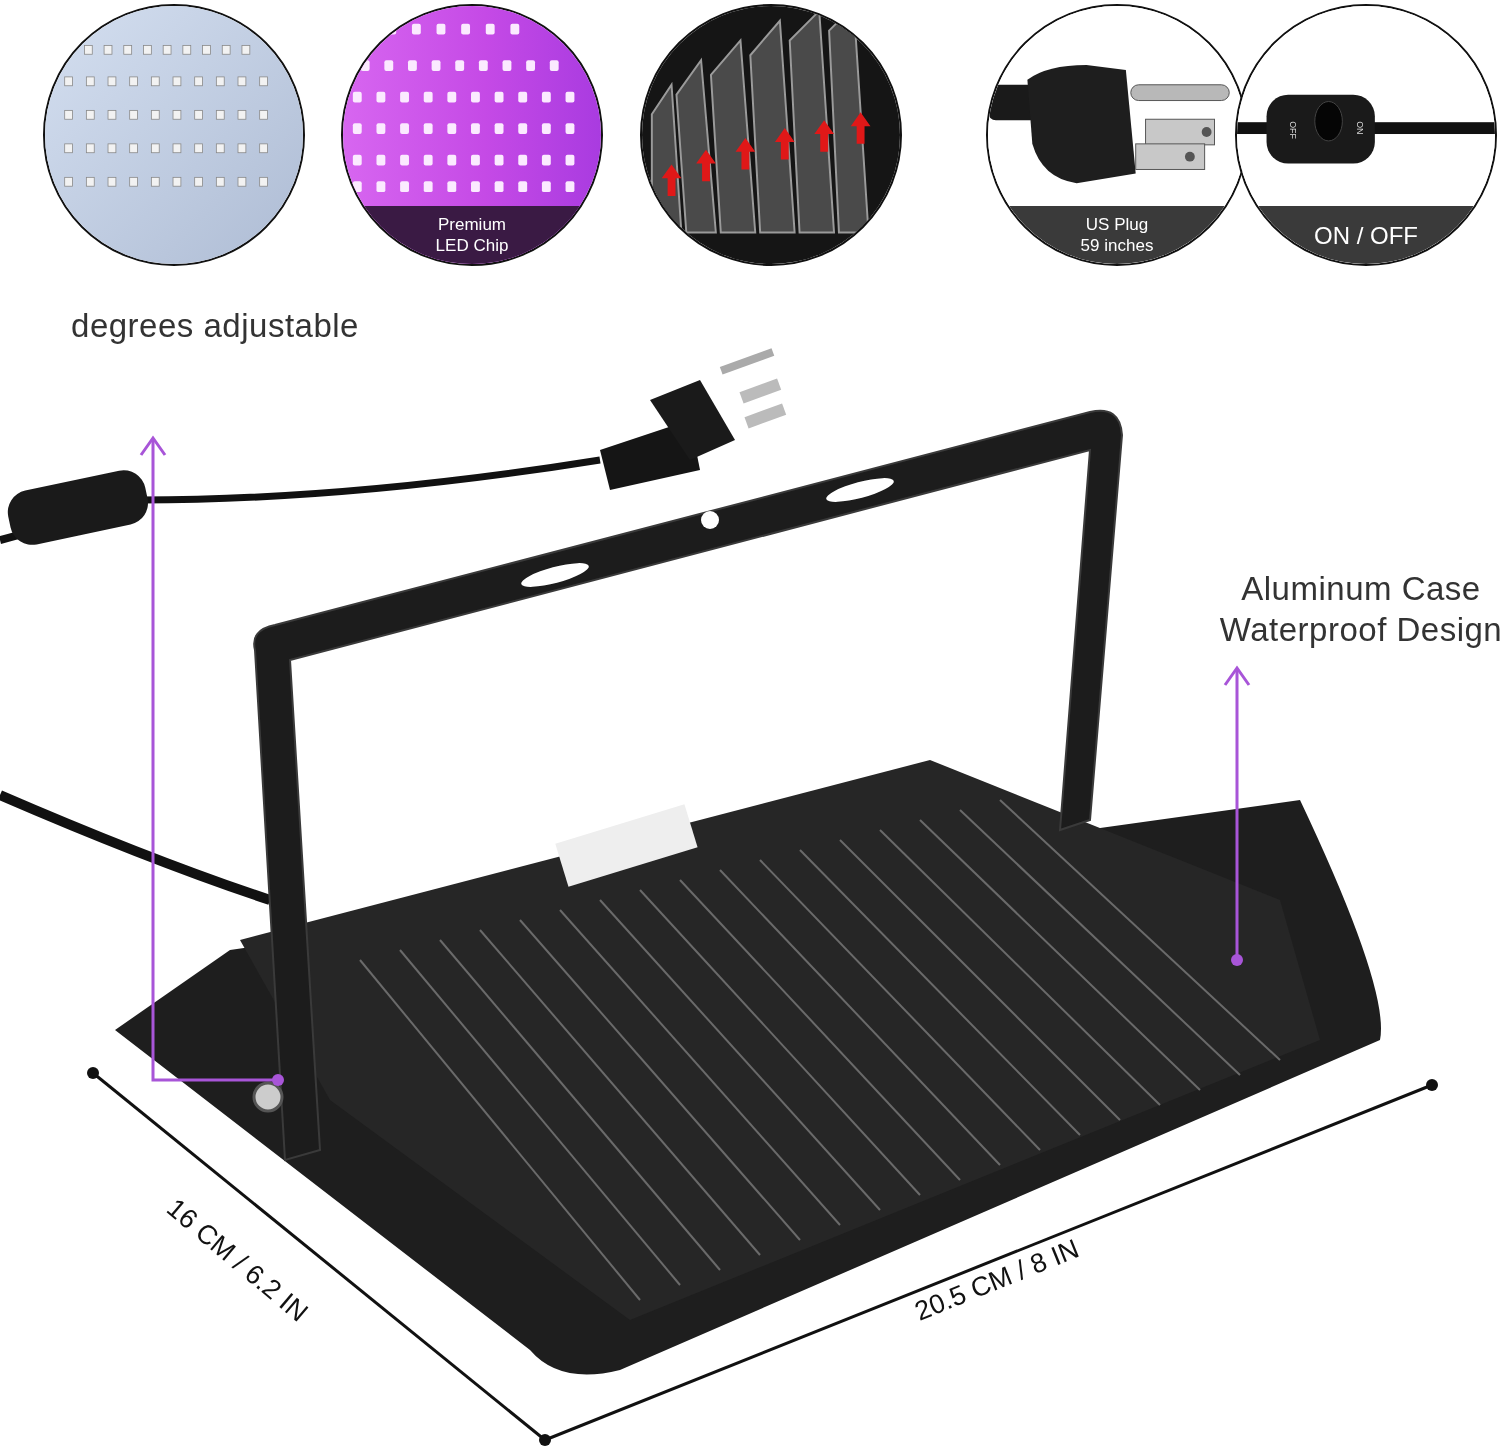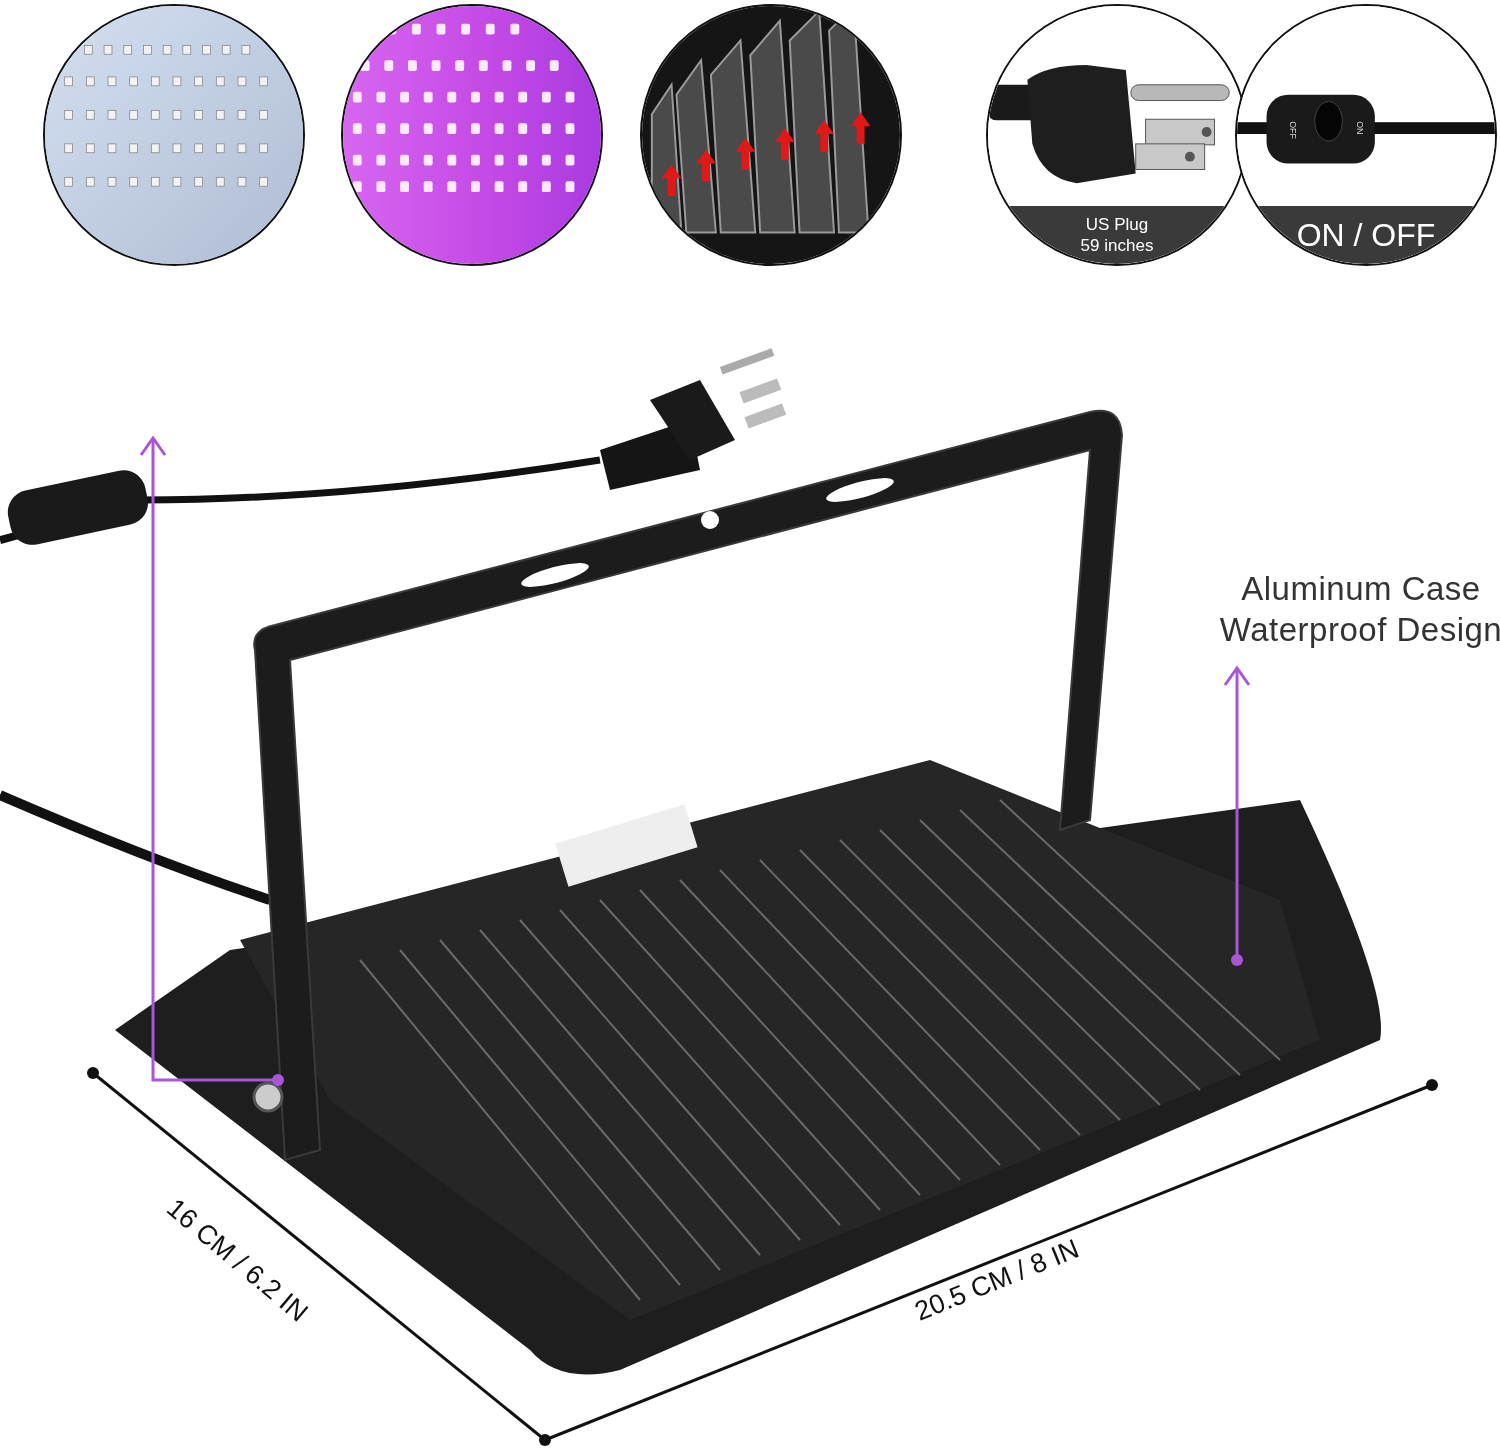--- a/index.html
+++ b/index.html
@@ -1,21 +1,21 @@
 <!DOCTYPE html>
 <html><head>
 <meta charset="utf-8">
 <style>
   html,body{margin:0;padding:0;background:#fff;}
   body{width:1500px;height:1452px;position:relative;overflow:hidden;font-family:"Liberation Sans",sans-serif;}
   .feature{position:absolute;top:4px;width:262px;height:262px;border-radius:50%;overflow:hidden;border:2px solid #111;box-sizing:border-box;}
   .feature .art{position:absolute;left:0;top:0;width:100%;height:100%;}
   .feature .cap{position:absolute;left:0;right:0;bottom:0;height:58px;background:#3a3a3a;color:#fff;text-align:center;display:flex;flex-direction:column;justify-content:center;font-size:17px;line-height:21px;}
   .feature.f2 .cap{background:#3a1a44;}
-  .feature.f5 .cap{font-size:32px;margin-top:28px;}
+  .feature.f5 .cap{font-size:24px;margin-top:28px;}
   .callout{position:absolute;color:#333;font-size:33px;line-height:41px;text-align:center;letter-spacing:0.5px;}
   .dim{position:absolute;font-size:27px;color:#111;white-space:nowrap;transform-origin:center;}
   svg{display:block;}
 </style>
 </head>
 <body>
 
 <div class="feature f1" style="left:43px;">
   <svg class="art" viewBox="0 0 262 262">
     <defs>
@@ -140,20 +140,24 @@
         <rect x="58" y="178" width="9" height="11" rx="2"></rect>
         <rect x="82" y="178" width="9" height="11" rx="2"></rect>
         <rect x="106" y="178" width="9" height="11" rx="2"></rect>
         <rect x="130" y="178" width="9" height="11" rx="2"></rect>
         <rect x="154" y="178" width="9" height="11" rx="2"></rect>
         <rect x="178" y="178" width="9" height="11" rx="2"></rect>
         <rect x="202" y="178" width="9" height="11" rx="2"></rect>
         <rect x="226" y="178" width="9" height="11" rx="2"></rect>
     </g>
   </svg>
+  <div class="cap">
+    <span>Premium</span>
+    <span>LED Chip</span>
+  </div>
 </div>
 
 <div class="feature f3" style="left:640px;">
   <svg class="art" viewBox="0 0 262 262">
     <rect width="262" height="262" fill="#151515"></rect>
     <g fill="#4a4a4a" stroke="#9a9a9a" stroke-width="2">
       <path d="M10 110 L30 80 L40 230 L10 230 Z"></path>
       <path d="M35 90 L60 55 L75 230 L45 230 Z"></path>
       <path d="M70 70 L100 35 L115 230 L80 230 Z"></path>
       <path d="M110 50 L140 15 L155 230 L120 230 Z"></path>
@@ -261,20 +265,21 @@
   <g stroke="#111" stroke-width="3">
     <line x1="93" y1="1073" x2="545" y2="1440"></line>
     <line x1="545" y1="1440" x2="1432" y2="1085"></line>
   </g>
   <circle cx="93" cy="1073" r="6" fill="#111"></circle>
   <circle cx="545" cy="1440" r="6" fill="#111"></circle>
   <circle cx="1432" cy="1085" r="6" fill="#111"></circle>
 </svg>
 
 <div class="callout" style="left:30px;top:305px;width:370px;">
+  <div>degrees adjustable</div>
 </div>
 <div class="callout" style="left:1186px;top:568px;width:350px;">
   <div>Aluminum Case</div>
   <div>Waterproof Design</div>
 </div>
 
 <div class="dim" style="left:150px;top:1245px;transform:rotate(40deg);">16 CM / 6.2 IN</div>
 <div class="dim" style="left:910px;top:1265px;transform:rotate(-22deg);">20.5 CM / 8 IN</div>
 
 </body></html>

